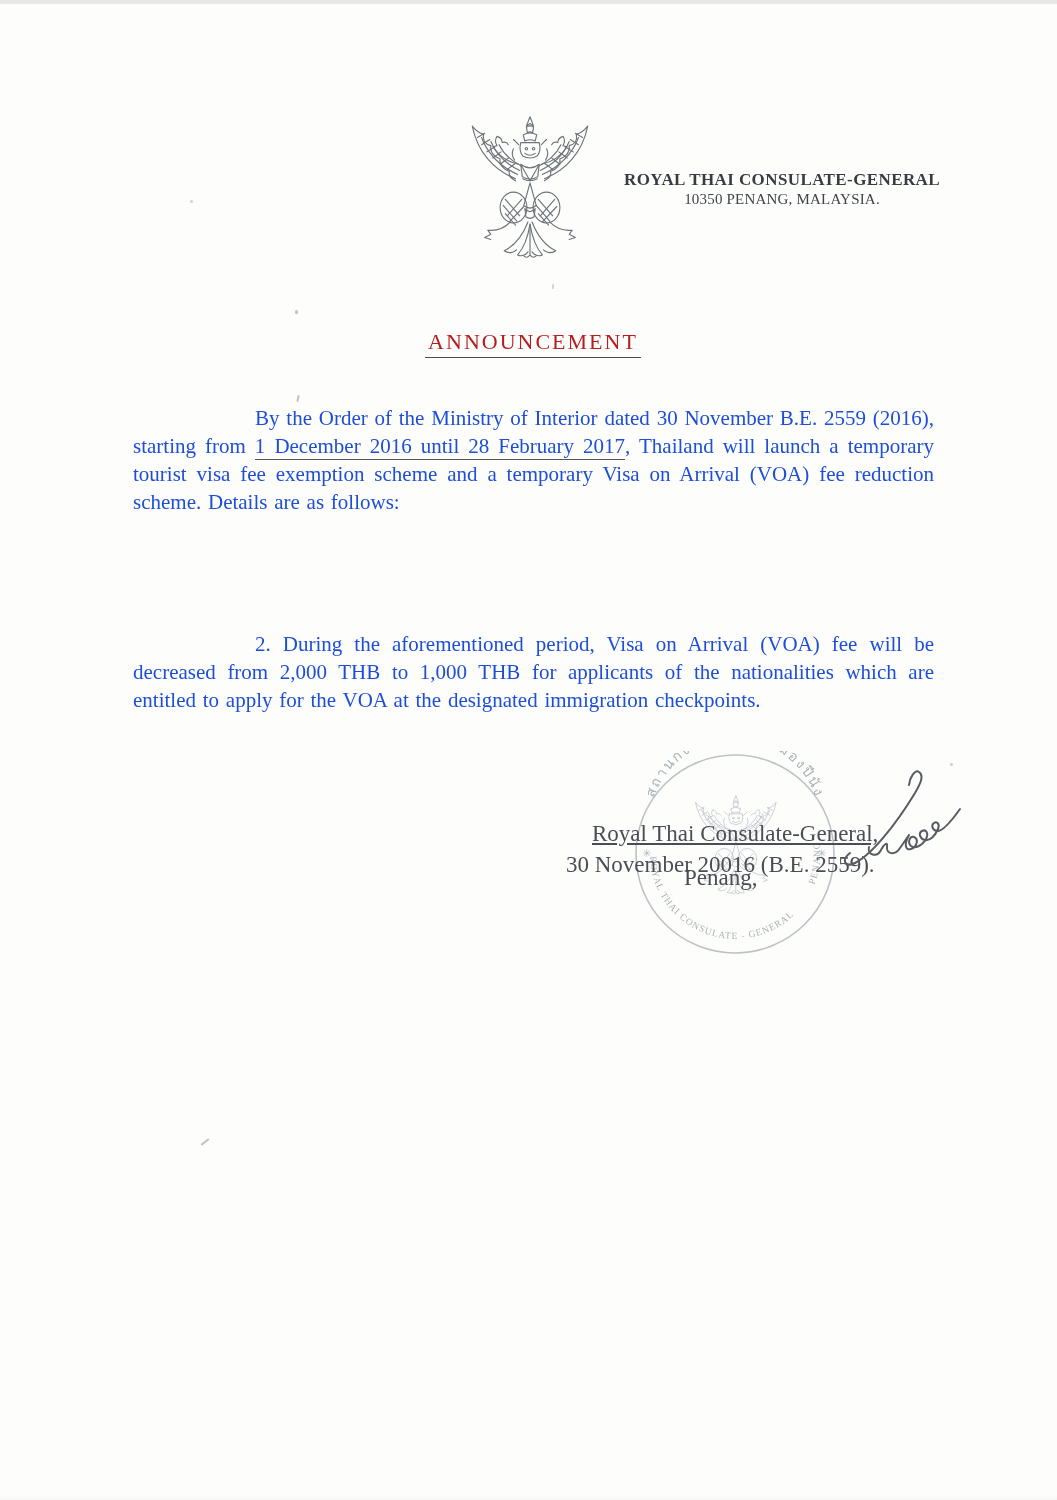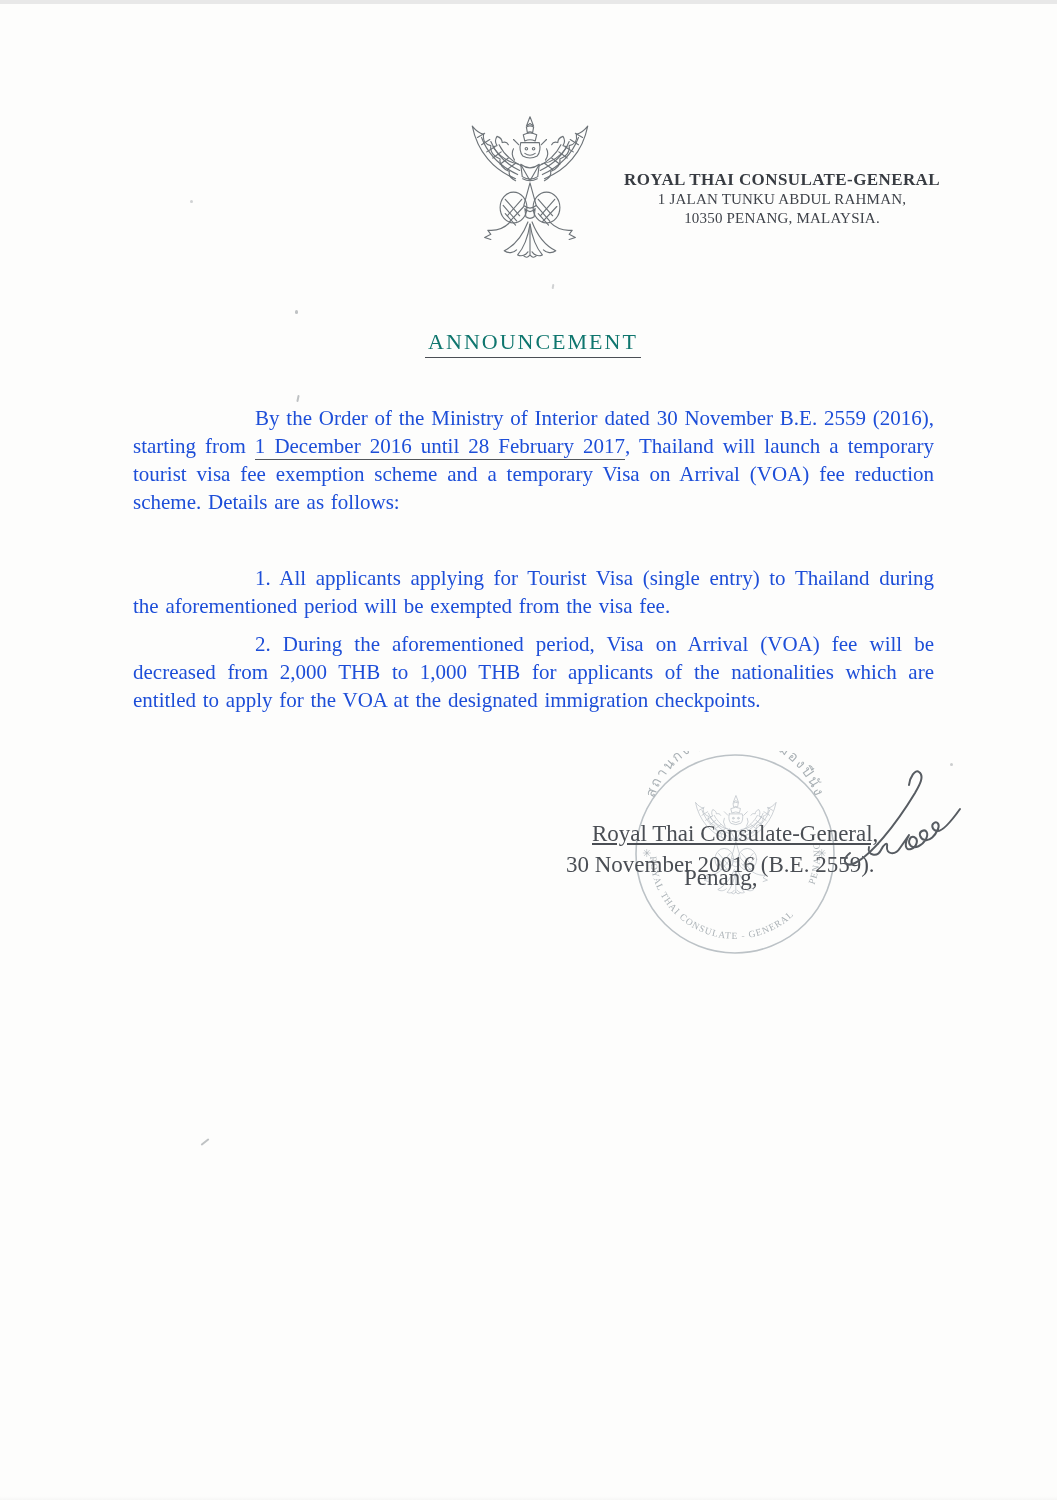--- a/index.html
+++ b/index.html
@@ -25,21 +25,21 @@
   .emblem { position:absolute; left:463px; top:108px; width:134px; height:156px; }
   .emblem-use { stroke:#6d7378; fill:none; stroke-width:1.1; stroke-linecap:round; stroke-linejoin:round; }
   .letterhead { position:absolute; left:608px; top:165px; width:348px; text-align:center; color:#3f434a; }
   .letterhead .org  { font-size:17px; font-weight:bold; letter-spacing:0.4px; color:#383c42; line-height:21px; }
   .letterhead .addr { font-size:15px; line-height:19px; letter-spacing:0.2px; }
 
   
   .title-wrap { position:absolute; left:133px; top:325px; width:800px; text-align:center; }
   .title-text {
     display:inline-block;
-    font-size:22px; letter-spacing:2px; color:#0f766e;
+    font-size:22px; letter-spacing:2px; color:#b91c1c;
     border-bottom:1.6px solid #4a4e54;
     padding:0 3px 2px 3px;
   }
 
   
   .body-col { position:absolute; left:133px; width:801px; }
   .para {
     font-size:21px; line-height:28px;
     text-align:justify; text-indent:122px;
     word-spacing:1.5px; color:#1d4ed8;
@@ -125,31 +125,29 @@
       </g>
     </defs>
   </svg>
 
   <svg class="emblem" viewBox="0 0 130 150">
     <use href="#garuda" class="emblem-use"></use>
   </svg>
 
   <div class="letterhead">
     <div class="org">ROYAL THAI CONSULATE-GENERAL</div>
-    <div class="addr">1 JALAN TUNKU ABDUL RAHMAN,</div>
     <div class="addr">10350 PENANG, MALAYSIA.</div>
   </div>
 
   <div class="title-wrap">
     <span class="title-text">ANNOUNCEMENT</span>
   </div>
 
   <p class="para body-col intro"><span>By the Order of the Ministry of Interior dated 30 November B.E. 2559 (2016), starting from </span><span class="u-span">1 December 2016 until 28 February 2017</span><span>, Thailand will launch a temporary tourist visa fee exemption scheme and a temporary Visa on Arrival (VOA) fee reduction scheme. Details are as follows:</span></p>
 
-  <p class="para body-col item1">1. All applicants applying for Tourist Visa (single entry) to Thailand during the aforementioned period will be exempted from the visa fee.</p>
 
   <p class="para body-col item2">2. During the aforementioned period, Visa on Arrival (VOA) fee will be decreased from 2,000 THB to 1,000 THB for applicants of the nationalities which are entitled to apply for the VOA at the designated immigration checkpoints.</p>
 
   <svg class="stamp" viewBox="0 0 206 206">
     <circle class="stamp-ring" cx="103" cy="103" r="99"></circle>
     <path id="arcTop" d="M19.3,88.2 A85,85 0 1 1 186.7,88.2" fill="none"></path>
     <path id="arcBot" d="M23.1,73.9 A85,85 0 1 0 182.9,73.9" fill="none"></path>
     <text class="stamp-text stamp-thai">
       <textPath href="#arcTop" startOffset="50%" text-anchor="middle">สถานกงสุลใหญ่ ณ เมืองปีนัง</textPath>
     </text>

